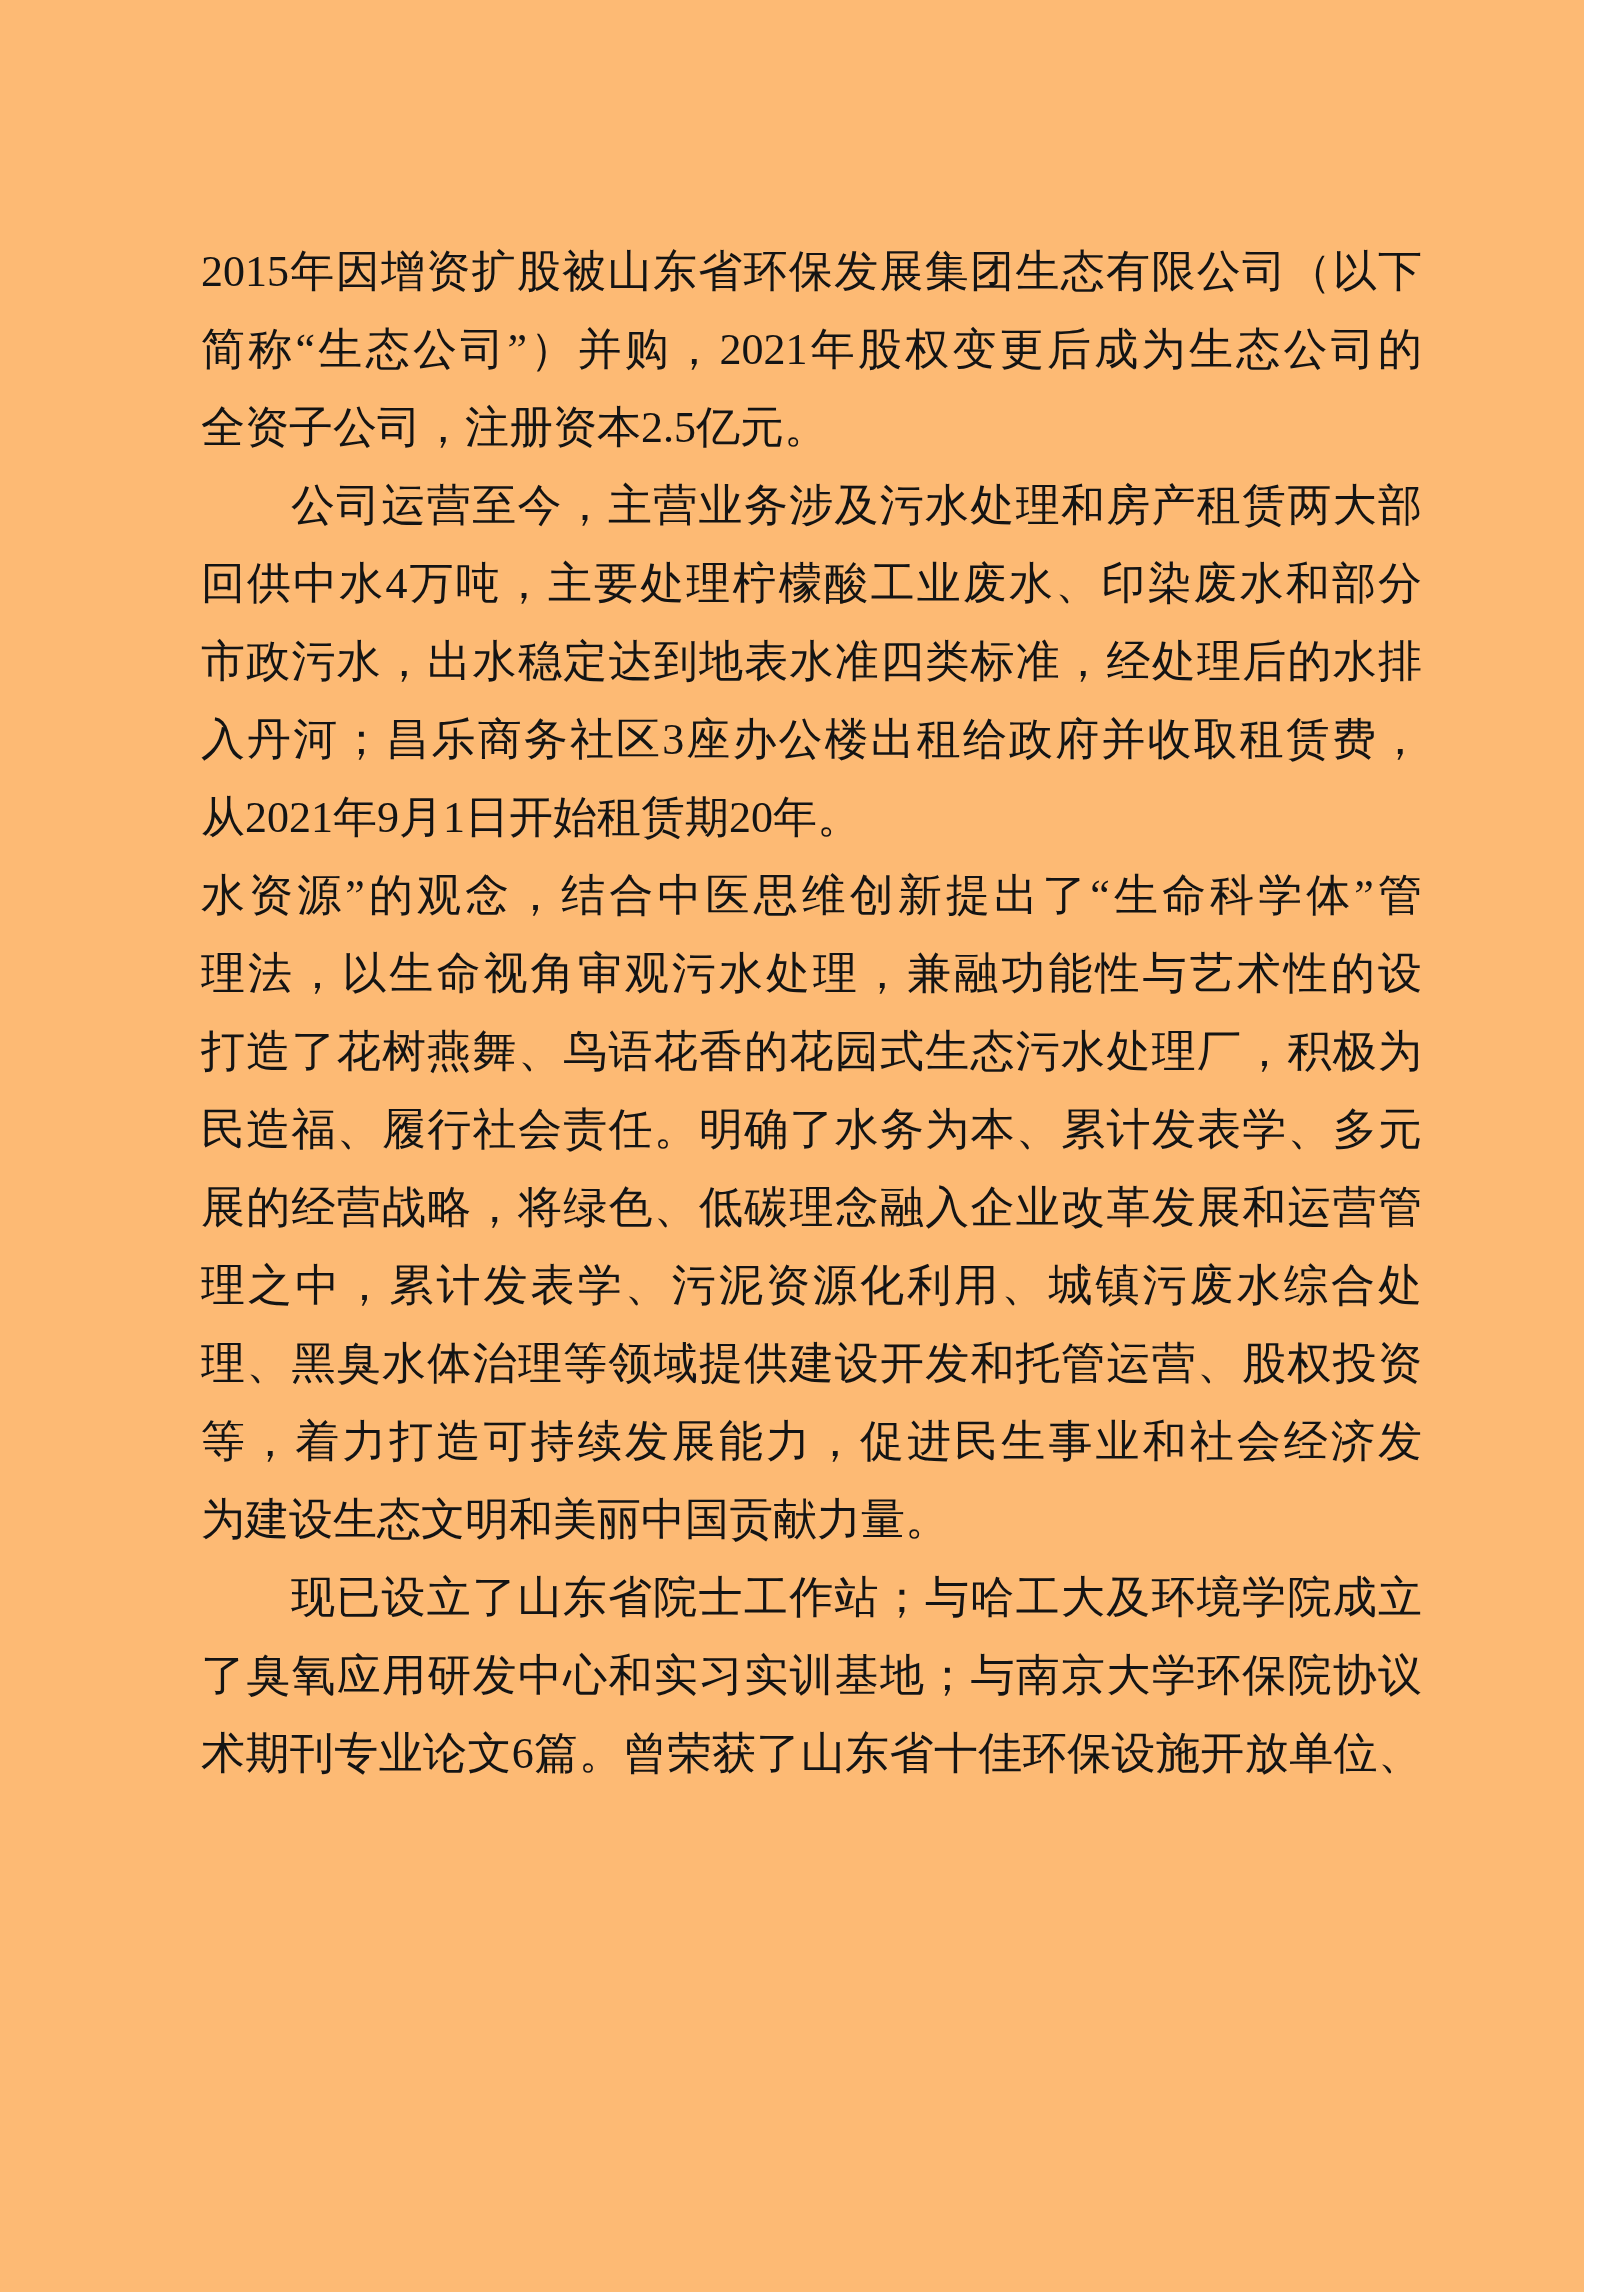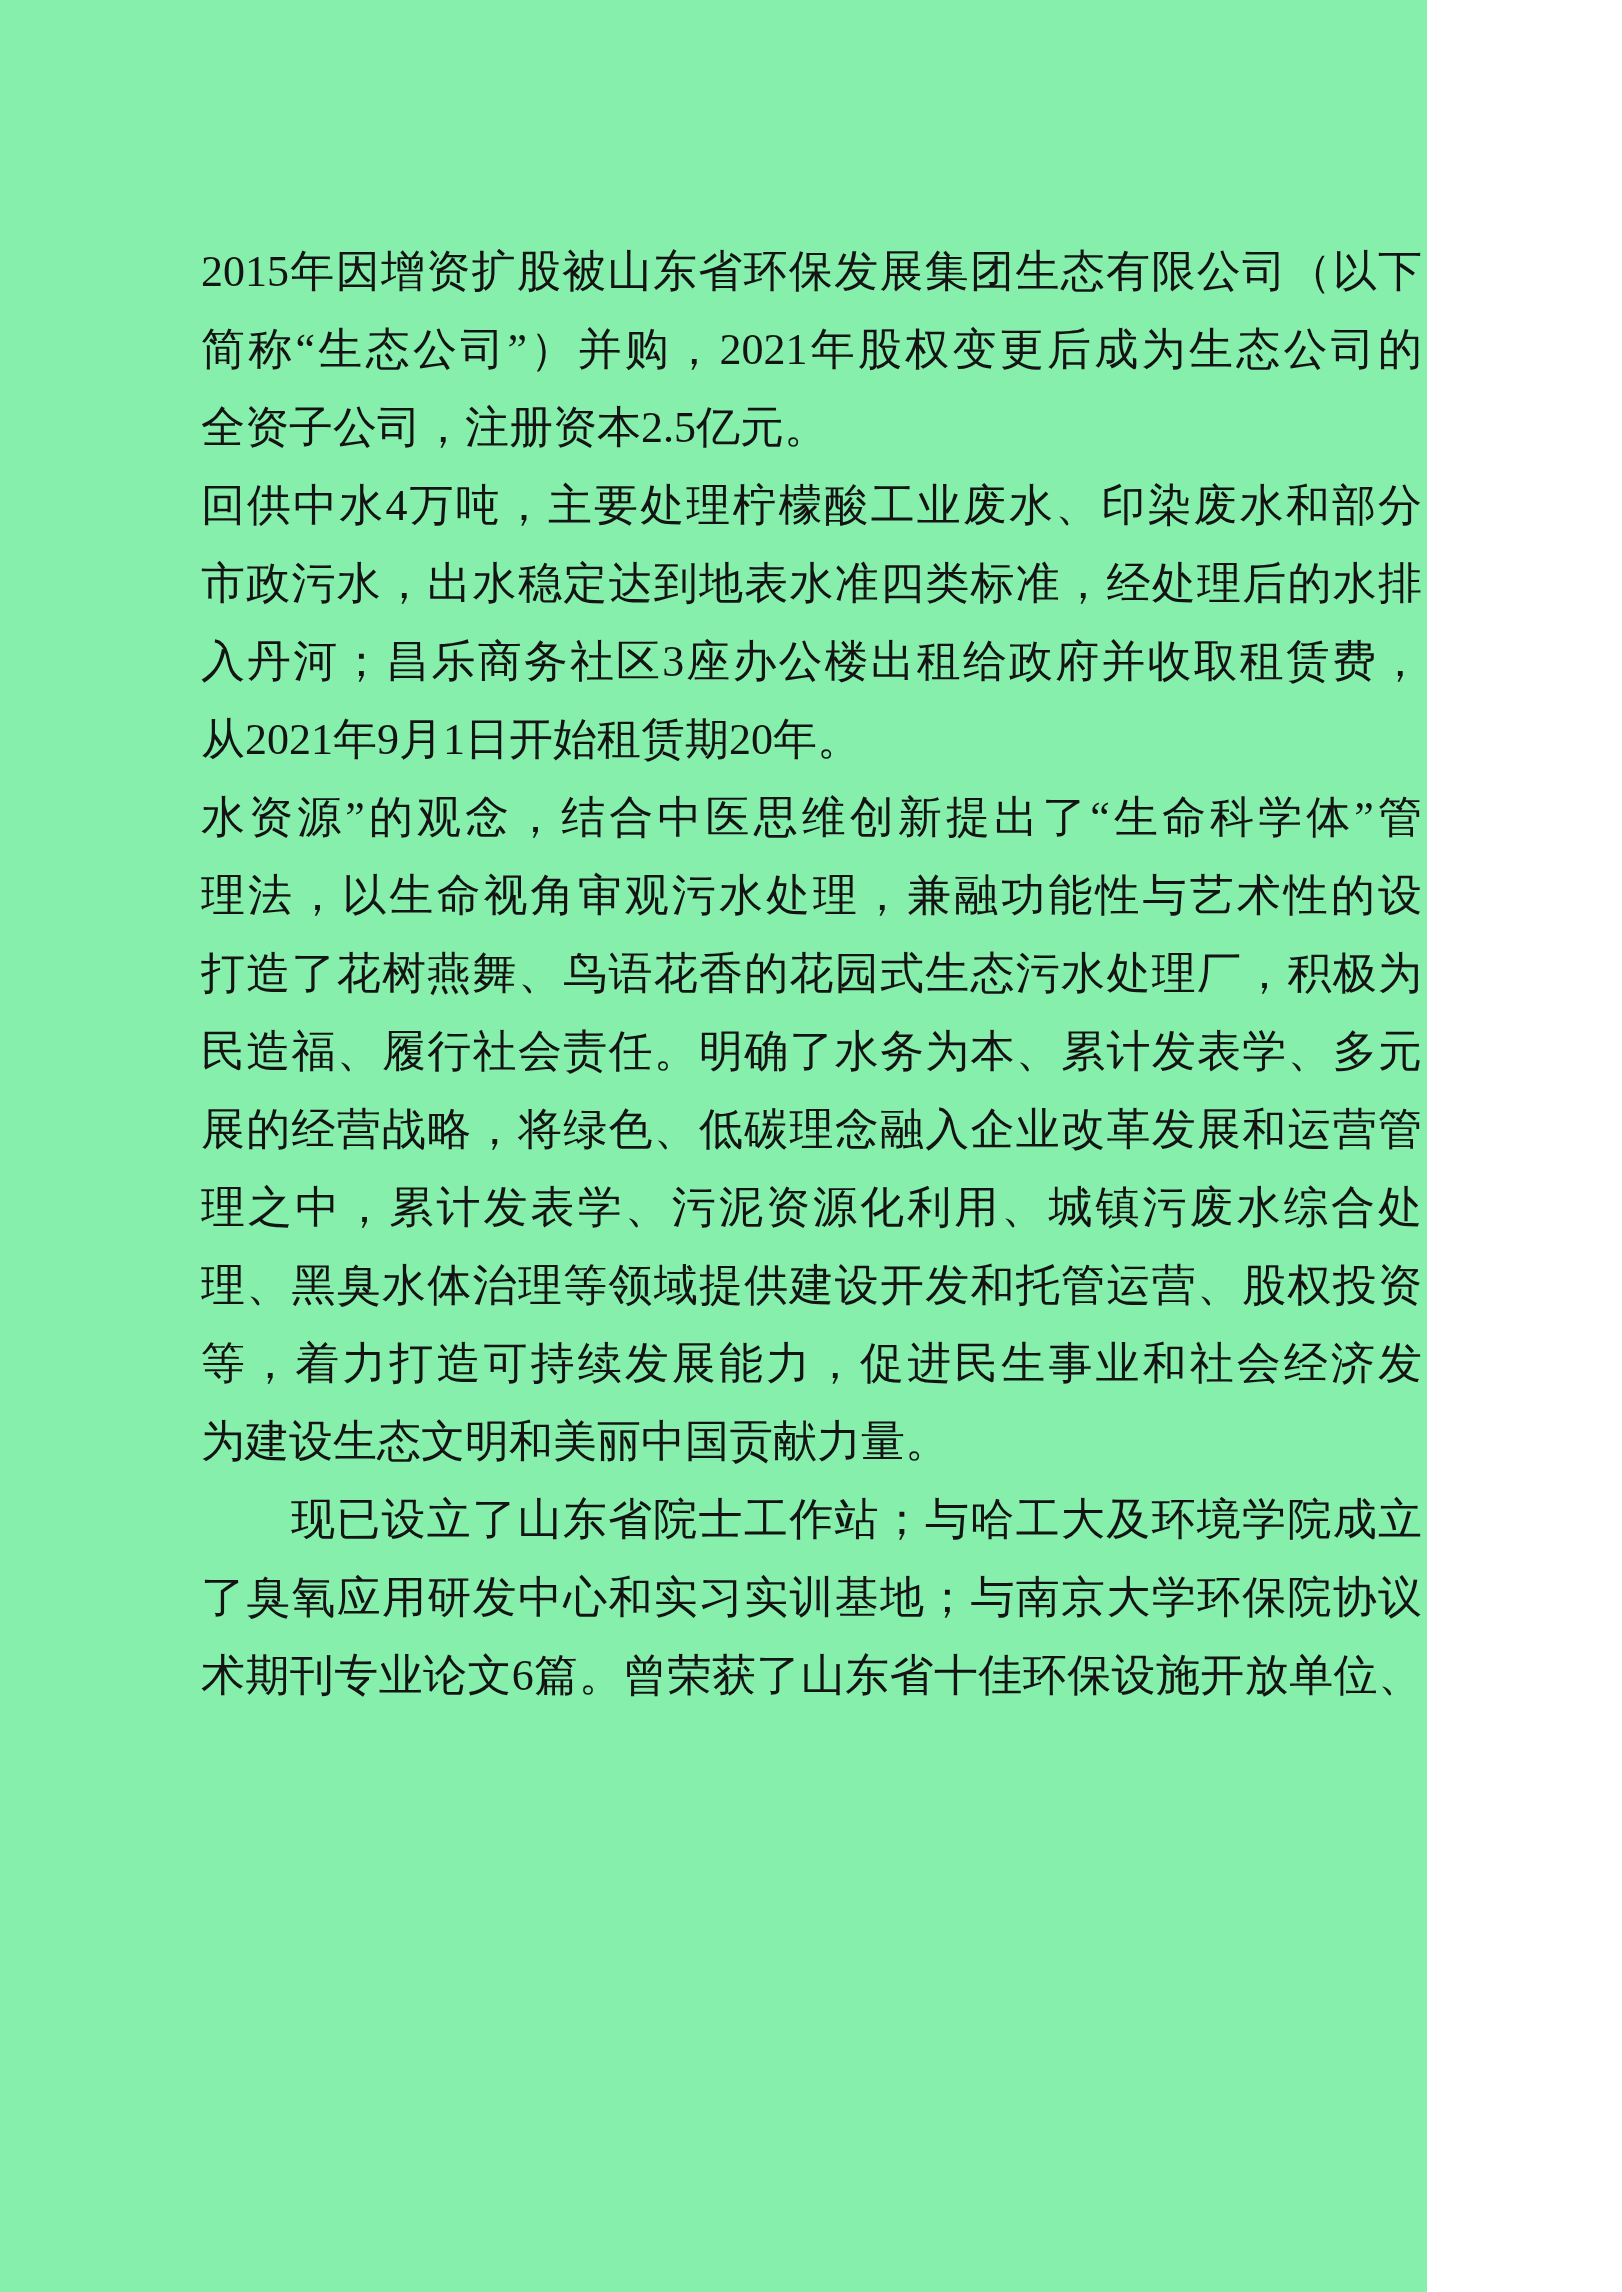--- a/index.html
+++ b/index.html
@@ -2,23 +2,23 @@
 <html><head>
 <meta charset="utf-8">
 <style>
   html, body {
     margin: 0;
     padding: 0;
     background: #ffffff;
   }
   .page {
     position: relative;
-    width: 1427px;
+    width: 1584px;
     height: 2293px;
-    background: #86efac;
+    background: #fdba74;
     overflow: hidden;
   }
   .text-block {
     position: absolute;
     left: 201px;
     top: 233px;
     width: 1221px;
     font-family: "Liberation Serif", "DejaVu Serif", serif;
     font-size: 44px;
     color: #141414;
@@ -50,20 +50,21 @@
 <div class="page">
   <div class="text-block">
 
     <div class="para">
       <div class="line full">2015年因增资扩股被山东省环保发展集团生态有限公司（以下</div>
       <div class="line full">简称“生态公司”）并购，2021年股权变更后成为生态公司的</div>
       <div class="line end">全资子公司，注册资本2.5亿元。</div>
     </div>
 
     <div class="para">
+      <div class="line full first-indent">公司运营至今，主营业务涉及污水处理和房产租赁两大部</div>
       <div class="line full">回供中水4万吨，主要处理柠檬酸工业废水、印染废水和部分</div>
       <div class="line full">市政污水，出水稳定达到地表水准四类标准，经处理后的水排</div>
       <div class="line full">入丹河；昌乐商务社区3座办公楼出租给政府并收取租赁费，</div>
       <div class="line end">从2021年9月1日开始租赁期20年。</div>
     </div>
 
     <div class="para">
       <div class="line full">水资源”的观念，结合中医思维创新提出了“生命科学体”管</div>
       <div class="line full">理法，以生命视角审观污水处理，兼融功能性与艺术性的设计，</div>
       <div class="line full">打造了花树燕舞、鸟语花香的花园式生态污水处理厂，积极为</div>

